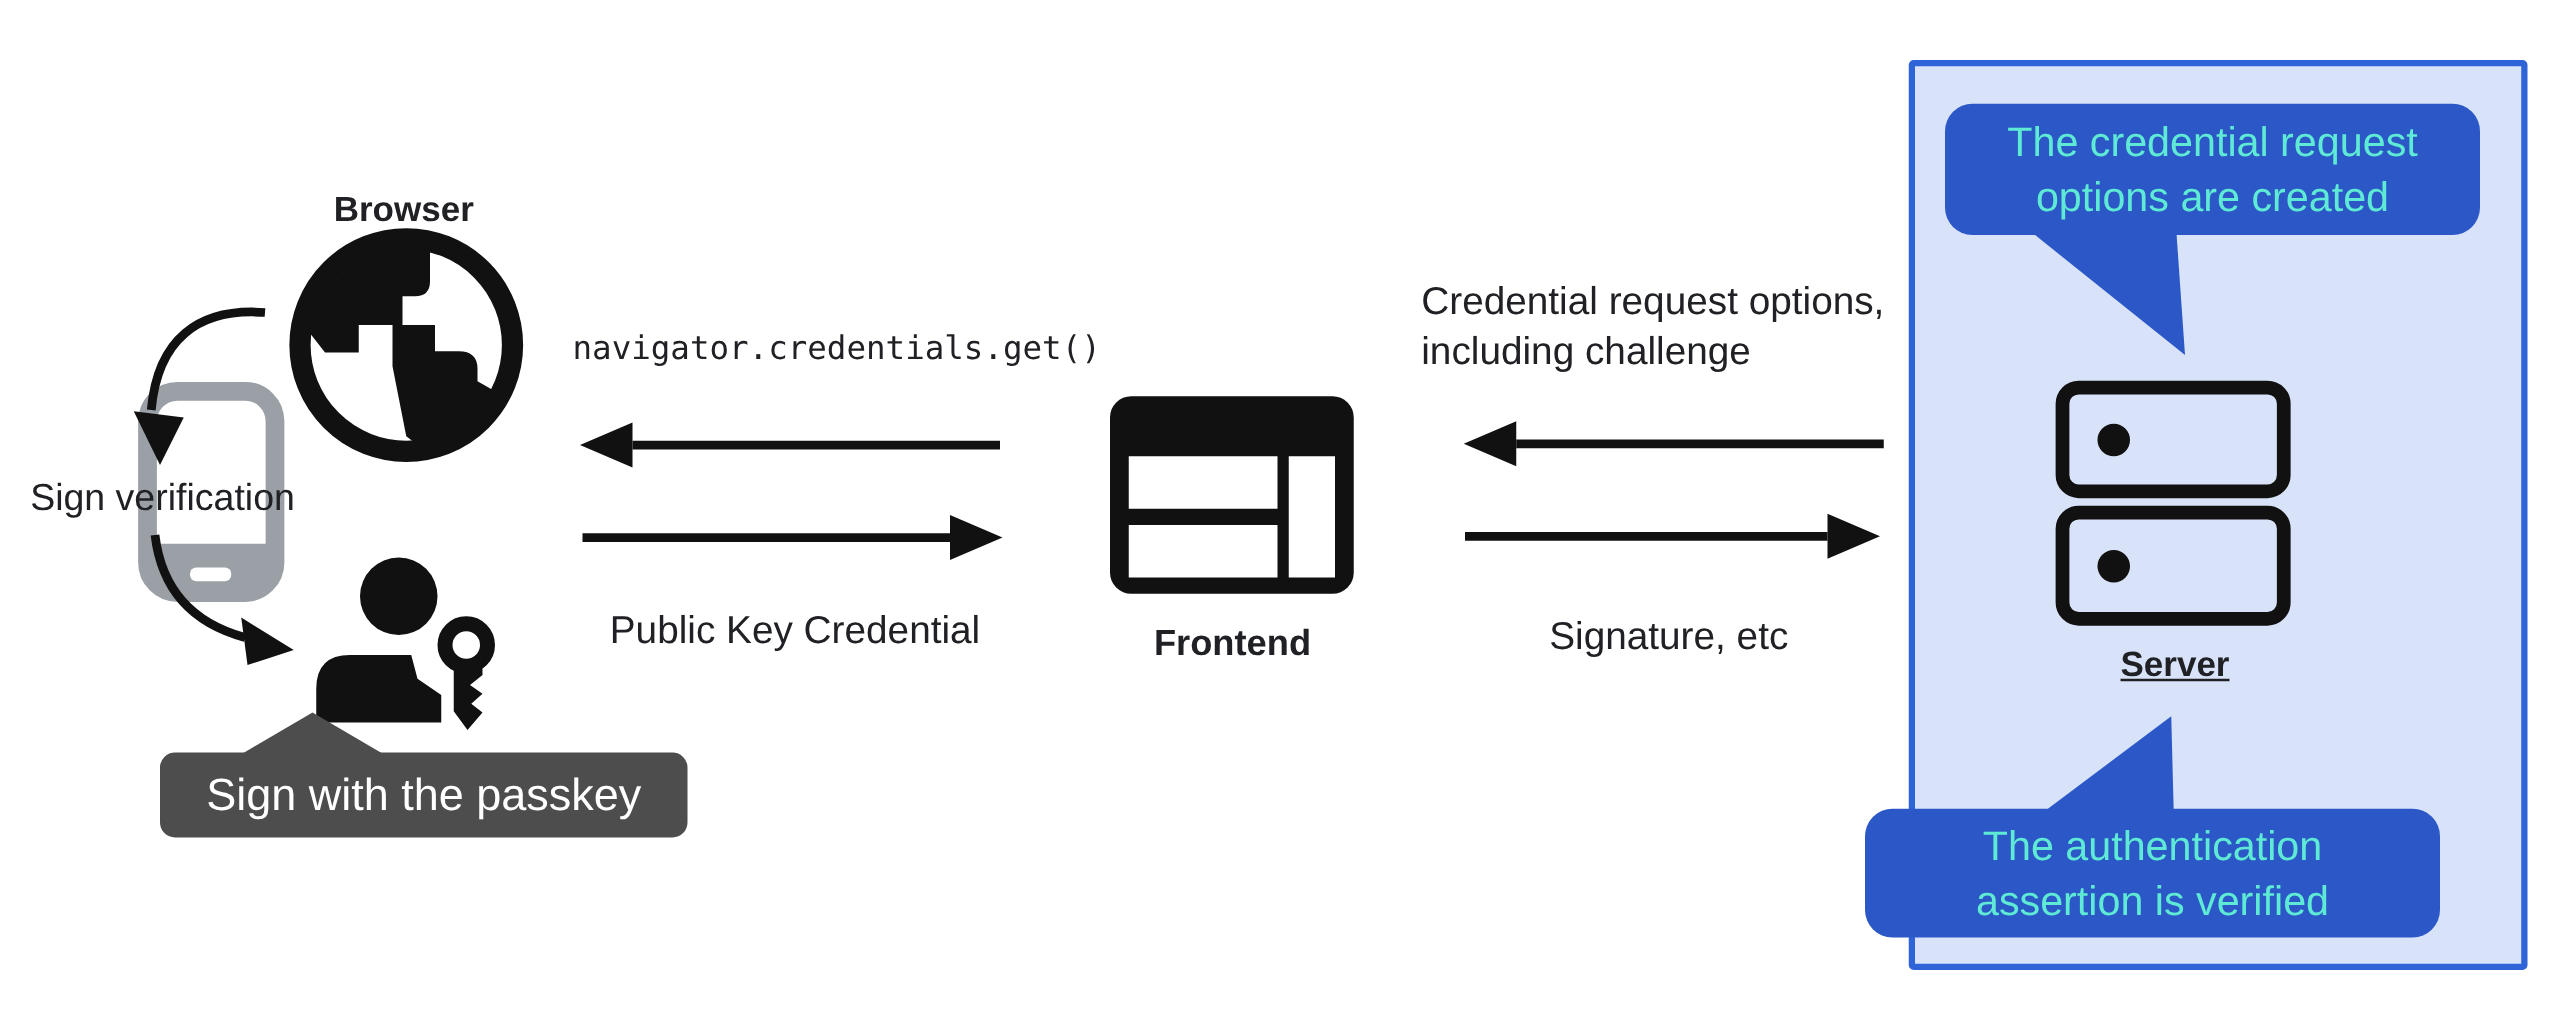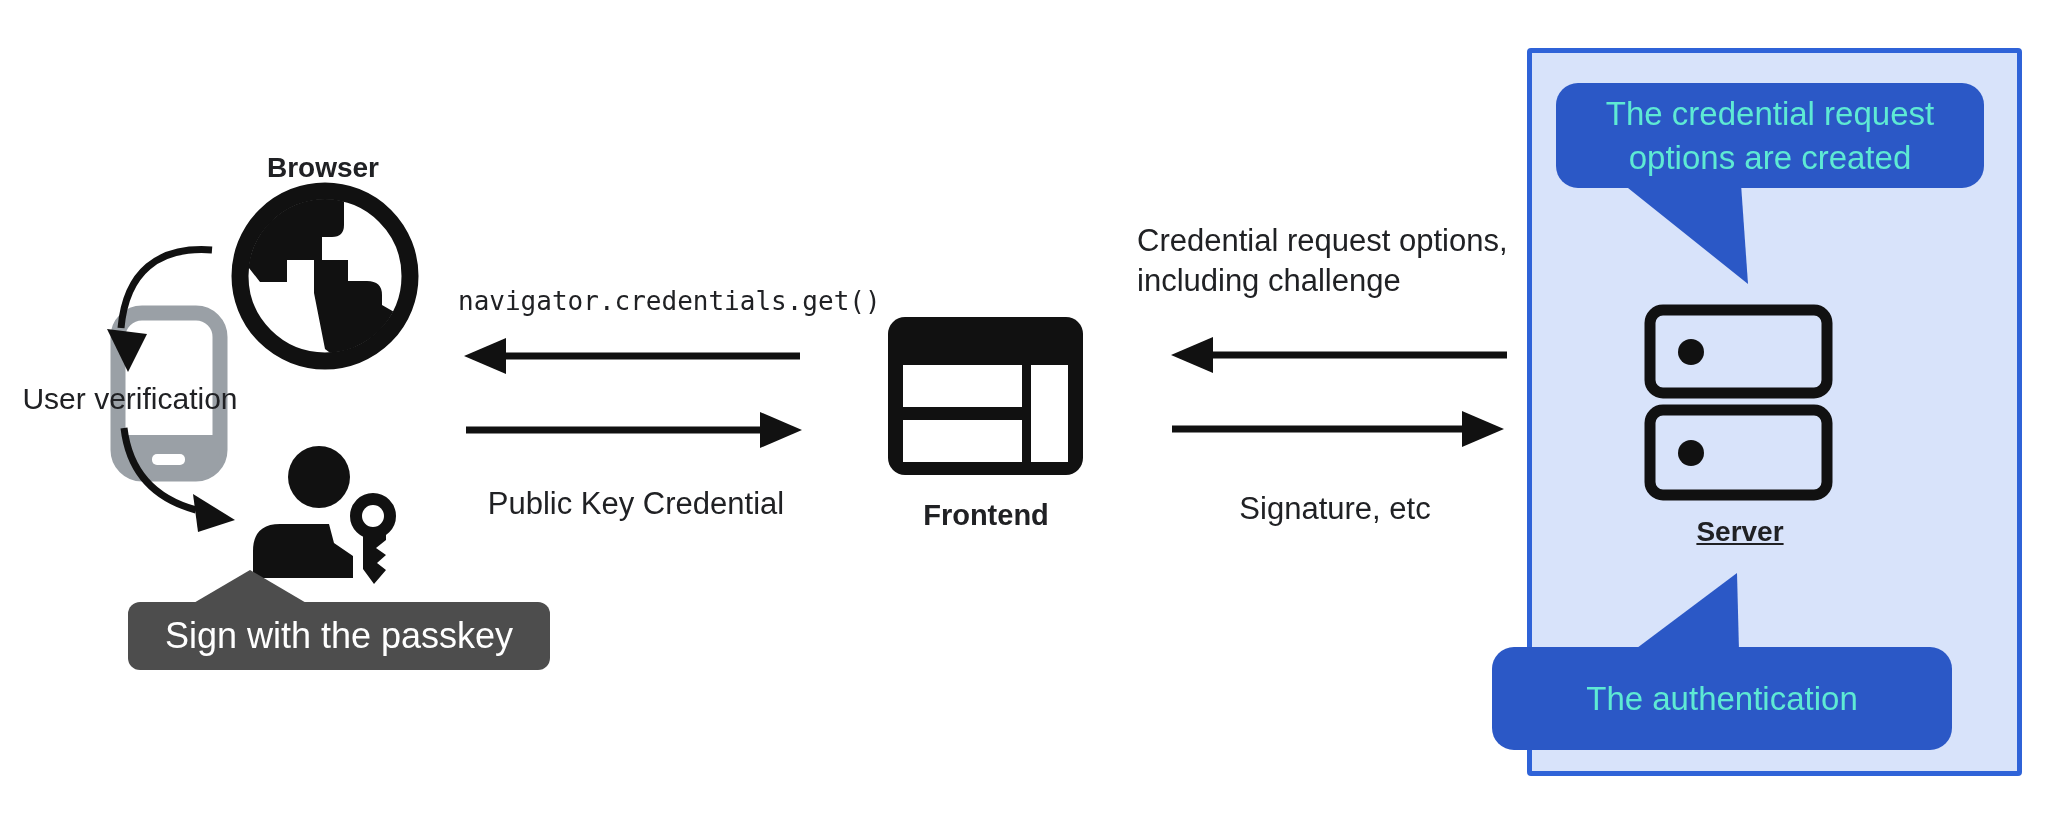--- a/index.html
+++ b/index.html
@@ -18,21 +18,21 @@
   .phone-fill{fill:var(--phone-gray);}
   .tooltip-tail{fill:var(--tooltip-gray);}
   .bubble-tail{fill:var(--bubble-blue);}
 
   
   .lbl{color:var(--text-ink);}
   .bold{font-weight:700;}
   .center{text-align:center;}
   .browser-label{left:223px;top:140px;width:200px;font-size:28px;margin-top:12px;}
   .user-verification{left:9px;top:383px;width:242px;font-size:30px;line-height:32px;}
-  .api-call{left:458px;top:286px;font-family:"DejaVu Sans Mono", monospace;font-size:26px;white-space:nowrap;text-align:right;}
+  .api-call{left:458px;top:264px;font-family:"DejaVu Sans Mono", monospace;font-size:26px;white-space:nowrap;text-align:right;}
   .pkc{left:486px;top:486px;width:300px;font-size:31px;}
   .frontend-label{left:886px;top:499px;width:200px;font-size:29px;}
   .cred-req{left:1137px;top:221px;width:420px;font-size:31px;line-height:40px;}
   .signature{left:1235px;top:491px;width:200px;font-size:31px;}
   .server-label{left:1640px;top:516px;width:200px;font-size:28px;text-decoration:underline;}
 
   
   .server-box{left:1527px;top:48px;width:495px;height:728px;box-sizing:border-box;
     background:var(--box-fill);border:5px solid var(--box-border);border-radius:4px;}
   .bubble{background:var(--bubble-blue);color:#5eead4;border-radius:22px;
@@ -119,24 +119,25 @@
   <div class="abs tooltip">
     <span>Sign with the passkey</span>
   </div>
 
   <div class="abs bubble bubble-top">
     <div>The credential request</div>
     <div>options are created</div>
   </div>
   <div class="abs bubble bubble-bottom">
     <div>The authentication</div>
+    <div>assertion is verified</div>
   </div>
 
   <div class="abs lbl bold center browser-label">Browser</div>
-  <div class="abs lbl center user-verification">User verification</div>
+  <div class="abs lbl center user-verification">Sign verification</div>
   <div class="abs lbl api-call">navigator.credentials.get()</div>
   <div class="abs lbl center pkc">Public Key Credential</div>
   <div class="abs lbl bold center frontend-label">Frontend</div>
   <div class="abs lbl cred-req">
     <div>Credential request options,</div>
     <div>including challenge</div>
   </div>
   <div class="abs lbl center signature">Signature, etc</div>
   <div class="abs lbl bold center server-label">Server</div>
 

